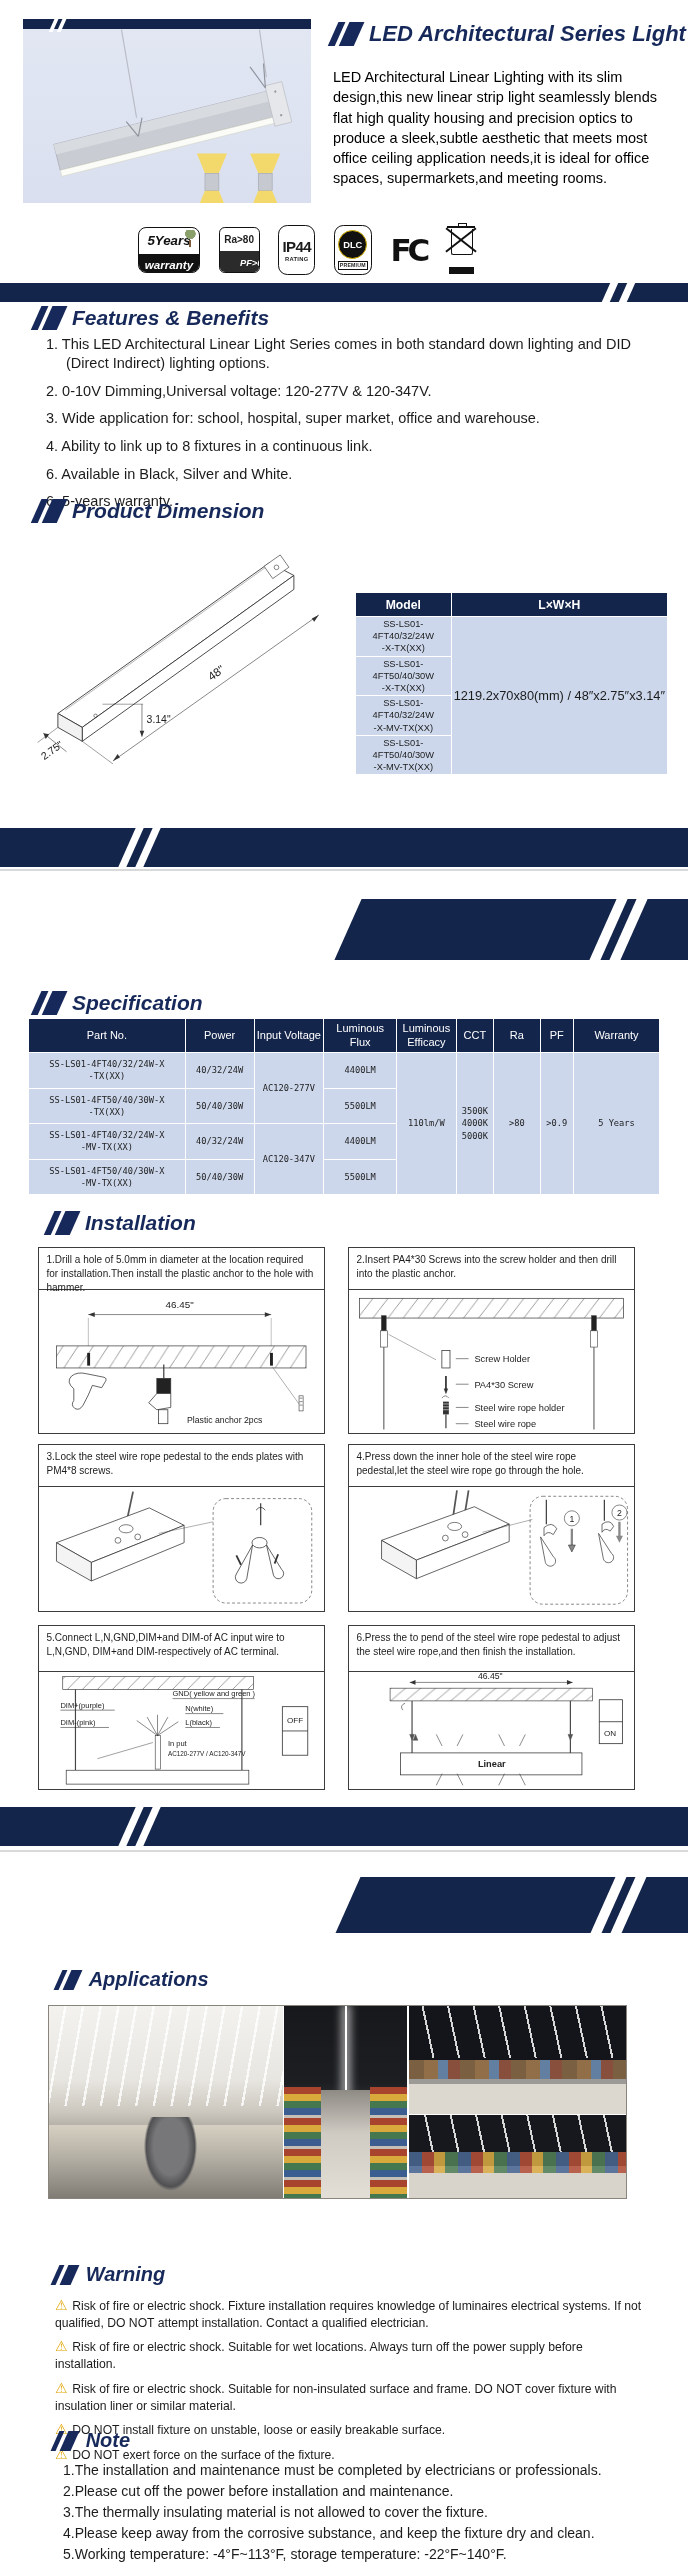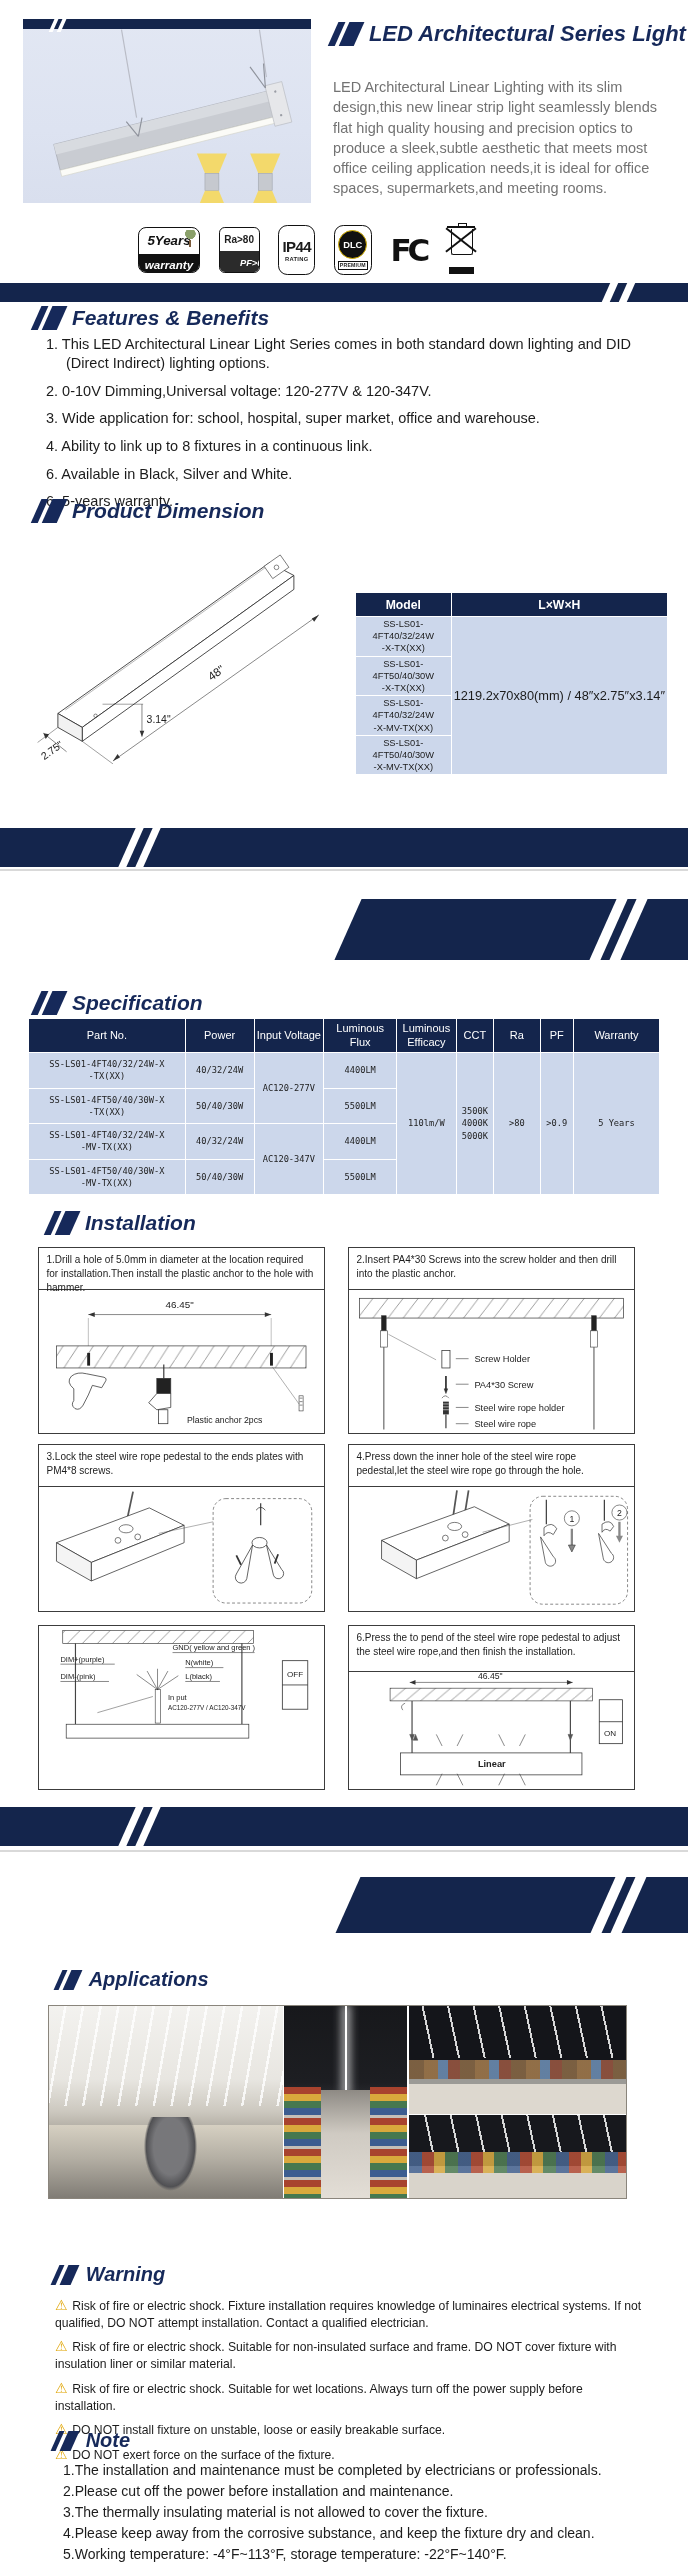--- a/index.html
+++ b/index.html
@@ -18,21 +18,21 @@
   .sec-title{position:absolute;display:flex;align-items:center;gap:10.4px;}
   .sec-title .txt{font-size:21px;font-weight:bold;font-style:italic;color:#16295a;white-space:nowrap;}
   
   #product-image{position:absolute;left:23px;top:19px;width:288px;height:184px;
     background:linear-gradient(180deg,#e2e7f3 0%,#dde3f1 60%,#d9dfee 100%);overflow:hidden;}
   #product-image .imgbar{position:absolute;top:0;left:0;right:0;height:10.4px;background:#14254c;}
   #product-image .imgbar i{position:absolute;top:-2.3px;bottom:-2.3px;width:3.5px;background:#fff;transform:skewX(-24deg);}
   #header-text{position:absolute;left:333px;top:21px;width:348px;}
   #header-title-row{display:flex;align-items:center;gap:10.4px;}
   #header-title-row .txt{font-size:22px;font-weight:bold;font-style:italic;color:#16295a;white-space:nowrap;}
-  #header-desc{margin-top:30px;font-size:14.5px;line-height:20.3px;color:#737373;}
+  #header-desc{margin-top:20px;font-size:14.5px;line-height:20.3px;color:#000000;}
   #header-desc div{white-space:nowrap;}
   
   #badges{position:absolute;left:138px;top:225px;width:418px;height:50px;display:flex;align-items:center;gap:18.6px;}
   .badge{box-sizing:border-box;flex:0 0 auto;}
   #badge-warranty{width:62px;height:46px;border:1.7px solid #111;border-radius:8.1px;background:#fff;overflow:hidden;position:relative;}
   #badge-warranty .top{height:25.5px;display:flex;align-items:center;justify-content:center;
      font-size:13.3px;font-weight:bold;font-style:italic;color:#111;}
   #badge-warranty .tree{position:absolute;right:2.3px;top:1.7px;width:12.8px;height:17.4px;
      background:radial-gradient(circle at 50% 30%,#8aa06a 0 46%,transparent 50%),
                 linear-gradient(180deg,transparent 0 10.4px,#7b5b3c 10.4px 17.4px);
@@ -541,20 +541,21 @@
     <circle cx="466" cy="44" r="13" fill="#fff" stroke="#333"></circle>
     <text class="figtext" x="462" y="50" font-size="15">2</text>
     <g>
         <line x1="466" y1="60" x2="466" y2="88" stroke-width="4" stroke="#888"></line>
         <polygon points="466,96 460,84 472,84" fill="#888"></polygon>
       </g>
   </svg>
 </div>
 
 <div class="panel tall" style="left:38px;top:1625px;width:287px;height:165px;">
+  <div class="cap">5.Connect L,N,GND,DIM+and DIM-of AC input wire to L,N,GND, DIM+and DIM-respectively of AC terminal.</div>
   <svg width="285" height="115" viewBox="0 0 491 199">
     <defs>
         <pattern id="h5" width="26" height="26" patternUnits="userSpaceOnUse">
       <line x1="0" y1="26" x2="26" y2="0" stroke="#555" stroke-width="1"></line>
         </pattern>
       </defs>
     <rect x="40" y="8" width="330" height="22" fill="url(#h5)" stroke="#333" stroke-width="1.1"></rect>
     <line x1="62" y1="30" x2="62" y2="170" stroke="#444" stroke-width="2"></line>
     <line x1="350" y1="30" x2="350" y2="170" stroke="#444" stroke-width="2"></line>
     <rect x="46" y="170" width="316" height="24" fill="#fff" stroke="#333" stroke-width="1.2"></rect>
@@ -673,22 +674,22 @@
 
 <div class="sec-title" style="left:55px;top:2263px;">
   <span class="slashes small">
       <b class="s1"></b>
       <b class="s2"></b>
     </span>
   <span class="txt" style="font-size:20px">Warning</span>
 </div>
 <div id="warning-list">
   <div class="witem"><span class="wicon">⚠</span><span>Risk of fire or electric shock. Fixture installation requires knowledge of luminaires electrical systems. If not qualified, DO NOT attempt installation. Contact a qualified electrician.</span></div>
+  <div class="witem"><span class="wicon">⚠</span><span>Risk of fire or electric shock. Suitable for wet locations. Always turn off the power supply before installation.</span></div>
   <div class="witem"><span class="wicon">⚠</span><span>Risk of fire or electric shock. Suitable for non-insulated surface and frame. DO NOT cover fixture with insulation liner or similar material.</span></div>
-  <div class="witem"><span class="wicon">⚠</span><span>Risk of fire or electric shock. Suitable for wet locations. Always turn off the power supply before installation.</span></div>
   <div class="witem"><span class="wicon">⚠</span><span>DO NOT install fixture on unstable, loose or easily breakable surface.</span></div>
   <div class="witem"><span class="wicon">⚠</span><span>DO NOT exert force on the surface of the fixture.</span></div>
 </div>
 
 <div class="sec-title" style="left:55px;top:2429px;">
   <span class="slashes small">
       <b class="s1"></b>
       <b class="s2"></b>
     </span>
   <span class="txt" style="font-size:20px">Note</span>

